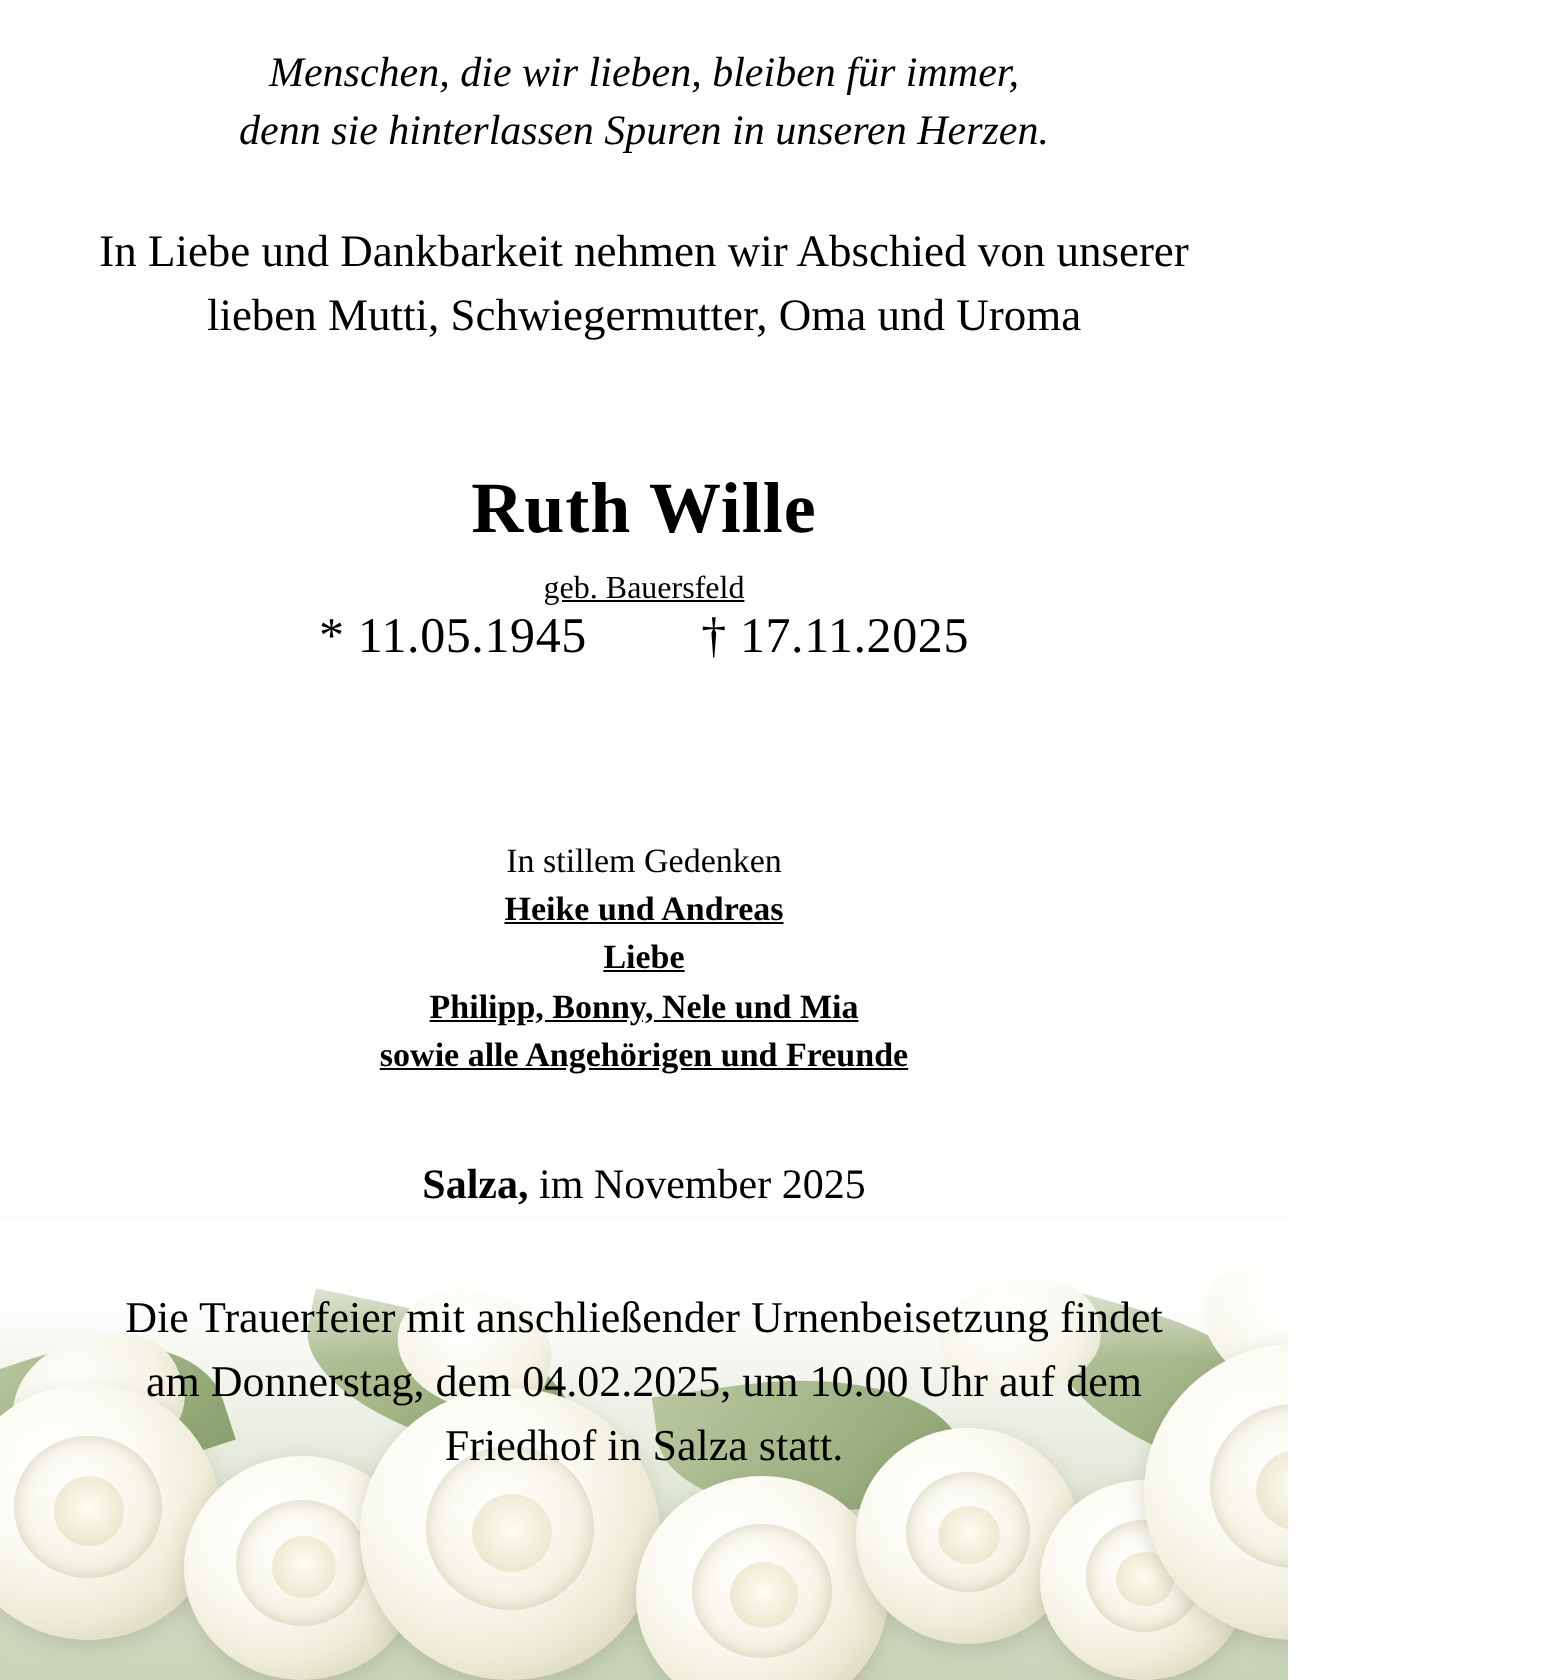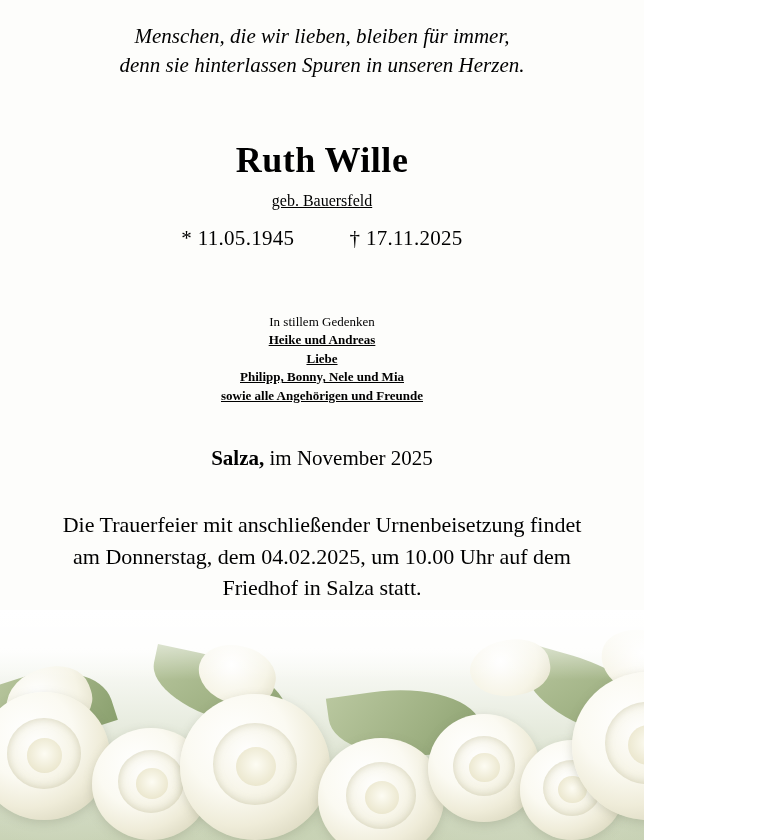--- a/index.html
+++ b/index.html
@@ -44,31 +44,31 @@
     letter-spacing: 0.5px;
     margin-top: 62px;
     line-height: 1.05;
   }
   .born-name {
     font-size: 16px;
     margin-top: 12px;
     text-decoration: underline;
   }
   .dates {
-    font-size: 21px;
-    margin-top: 16px;
+    font-size: 25px;
+    margin-top: 1px;
     letter-spacing: 0.3px;
   }
   .dates .gap {
     display: inline-block;
     width: 44px;
   }
   .memory-block {
-    margin-top: 62px;
-    font-size: 13px;
+    margin-top: 86px;
+    font-size: 17px;
     line-height: 1.43;
   }
   .memory-head {
     font-weight: normal;
   }
   .memory-bold {
     font-weight: bold;
     text-decoration: underline;
   }
   .place-line {
@@ -162,20 +162,24 @@
 
 <div class="card">
 
   <div class="content">
 
     <div class="motto">
       <div>Menschen, die wir lieben, bleiben für immer,</div>
       <div>denn sie hinterlassen Spuren in unseren Herzen.</div>
     </div>
 
+    <div class="intro">
+      <div>In Liebe und Dankbarkeit nehmen wir Abschied von unserer</div>
+      <div>lieben Mutti, Schwiegermutter, Oma und Uroma</div>
+    </div>
 
     <div class="name">Ruth Wille</div>
 
     <div class="born-name">geb. Bauersfeld</div>
 
     <div class="dates">
       <span>*</span>
       <span>11.05.1945</span>
       <span class="gap"></span>
       <span>†</span>

